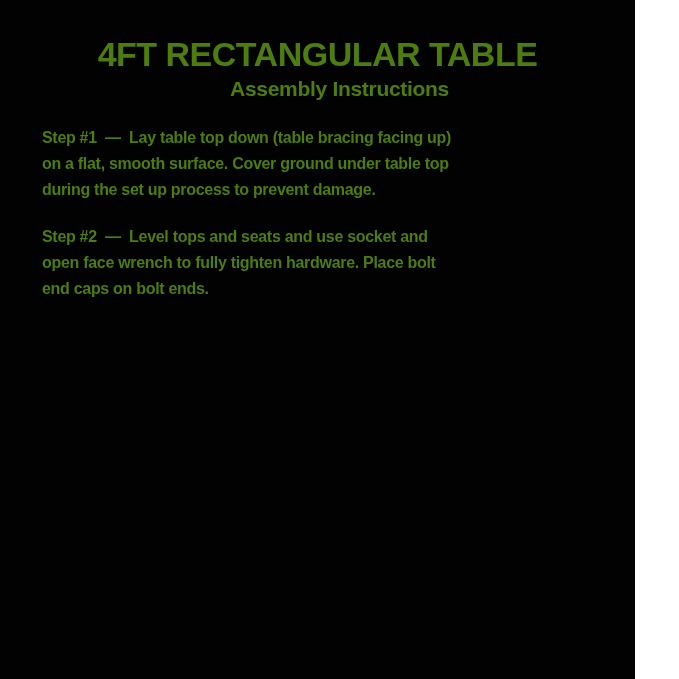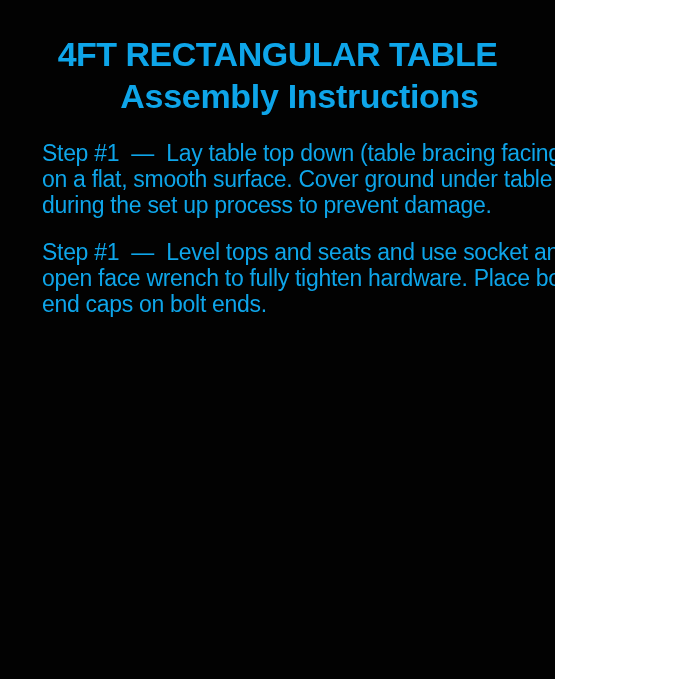--- a/index.html
+++ b/index.html
@@ -1,74 +1,74 @@
 <!DOCTYPE html>
 <html><head>
 <meta charset="utf-8">
 <style>
   html, body {
     margin: 0;
     padding: 0;
   }
   .page {
     position: relative;
-    width: 555px;
+    width: 635px;
     height: 679px;
     background: #020202;
-    color: #0ea5e9;
+    color: #4d7c0f;
     font-family: "Liberation Sans", "DejaVu Sans", sans-serif;
     font-weight: bold;
     overflow: hidden;
     box-sizing: border-box;
   }
   .header {
     padding-top: 34px;
     text-align: center;
   }
   .title {
     margin: 0;
     font-size: 34px;
     line-height: 1.2;
     letter-spacing: -0.5px;
     font-weight: 800;
     text-transform: uppercase;
   }
   .subtitle {
     margin: 2px 0 1px 0;
-    font-size: 34px;
+    font-size: 21px;
     line-height: 1.15;
     letter-spacing: -0.3px;
     font-weight: 800;
     padding-left: 44px;
   }
   .steps {
     margin-top: 24px;
     padding-left: 42px;
     padding-right: 25px;
     width: 612px;
     box-sizing: content-box;
   }
   .step {
     margin: 7px 0 21px 0;
-    font-size: 23px;
+    font-size: 16px;
     line-height: 26px;
     letter-spacing: -0.3px;
     white-space: pre-wrap;
-    font-weight: 400;
+    font-weight: 700;
   }
 </style>
 </head>
 <body>
 
 <div class="page">
   <div class="header">
     <h1 class="title">4FT RECTANGULAR TABLE</h1>
     <h2 class="subtitle">Assembly Instructions</h2>
   </div>
   <div class="steps">
     <p class="step">Step #1  —  Lay table top down (table bracing facing up)
 on a flat, smooth surface. Cover ground under table top
 during the set up process to prevent damage.</p>
-    <p class="step">Step #1  —  Level tops and seats and use socket and
+    <p class="step">Step #2  —  Level tops and seats and use socket and
 open face wrench to fully tighten hardware. Place bolt
 end caps on bolt ends.</p>
   </div>
 </div>
 
 </body></html>

